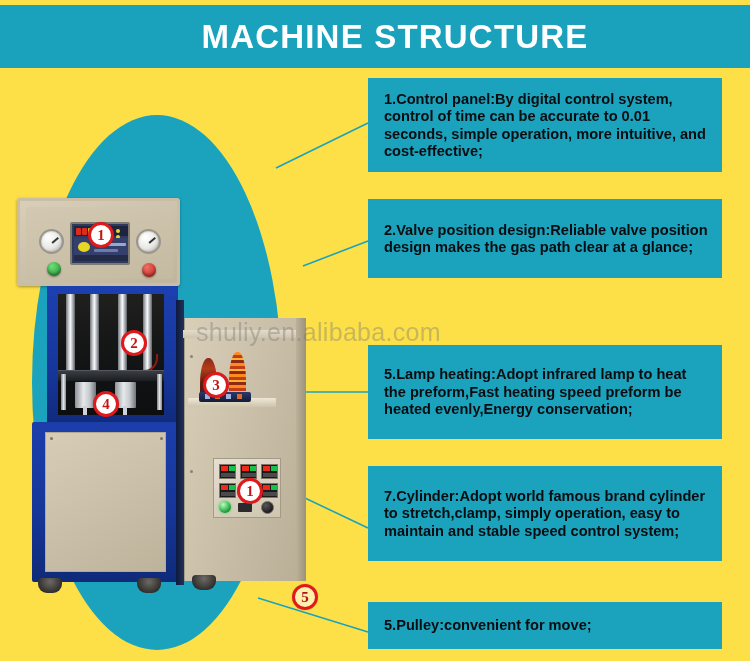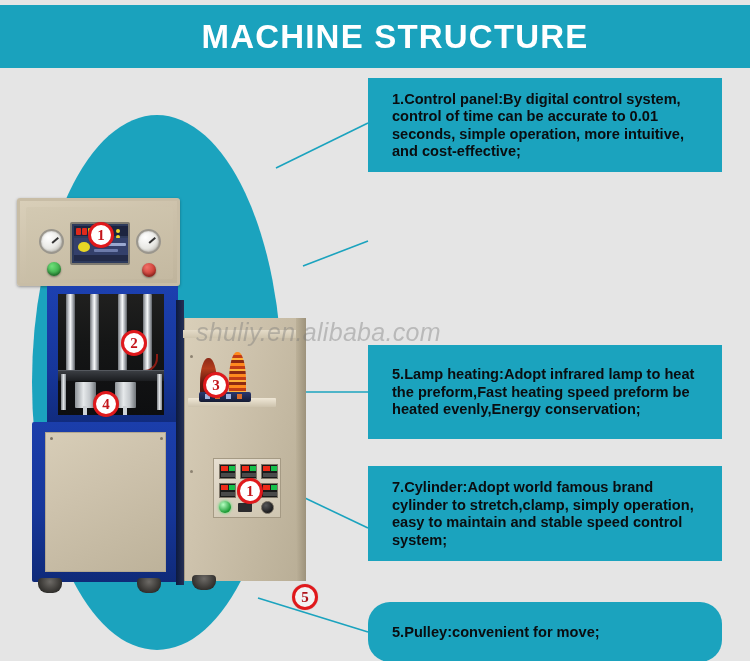--- a/index.html
+++ b/index.html
@@ -10,21 +10,21 @@
     background: #ffffff;
     font-family: "Liberation Sans", sans-serif;
     overflow: hidden;
     position: relative;
   }
 
   #page {
     position: relative;
     width: 750px;
     height: 661px;
-    background: #e5e5e5;
+    background: #fde047;
     overflow: hidden;
   }
 
   
   .header-band {
     position: absolute;
     left: 0;
     top: 5px;
     width: 750px;
     height: 63px;
@@ -60,55 +60,54 @@
     position: absolute;
     left: 196px;
     top: 318px;
     font-size: 25px;
     color: rgba(120,120,120,0.40);
     font-family: "Liberation Sans", sans-serif;
     letter-spacing: 0.3px;
     z-index: 60;
     white-space: nowrap;
     pointer-events: none;
-    font-style: italic;
   }
 
   
   .connectors {
     position: absolute;
     left: 0; top: 0;
     width: 750px; height: 661px;
     z-index: 20;
     pointer-events: none;
   }
 
   
   .callout {
     position: absolute;
     left: 368px;
     width: 354px;
     background: #1ba3be;
     z-index: 30;
-    padding: 11px 12px 10px 24px;
+    padding: 11px 12px 10px 16px;
     display: flex;
     align-items: center;
   }
   .callout p {
     color: #0a0d10;
     font-size: 14.6px;
     font-weight: bold;
     line-height: 17.5px;
     font-family: "Liberation Sans", sans-serif;
   }
   #callout-1 { top: 78px;  height: 94px; }
   #callout-2 { top: 199px; height: 79px; }
   #callout-3 { top: 345px; height: 94px; }
   #callout-4 { top: 466px; height: 95px; }
-  #callout-5 { top: 602px; height: 60px; border-radius: 22px; }
+  #callout-5 { top: 602px; height: 47px; }
 
   
   .machine {
     position: absolute;
     left: 0;
     top: 0;
     width: 340px;
     height: 661px;
     z-index: 40;
   }
@@ -616,20 +615,23 @@
     <div class="badge" id="badge-4">4</div>
     <div class="badge" id="badge-1b">1</div>
     <div class="badge ghost" id="badge-5">5</div>
   </div>
 
   <div class="watermark">shuliy.en.alibaba.com</div>
 
   <div class="callout" id="callout-1">
     <p>1.Control panel:By digital control system, control of time can be accurate to 0.01 seconds, simple operation, more intuitive, and cost-effective;</p>
   </div>
+  <div class="callout" id="callout-2">
+    <p>2.Valve position design:Reliable valve position design makes the gas path clear at a glance;</p>
+  </div>
   <div class="callout" id="callout-3">
     <p>5.Lamp heating:Adopt infrared lamp to heat the preform,Fast heating speed preform be heated evenly,Energy conservation;</p>
   </div>
   <div class="callout" id="callout-4">
     <p>7.Cylinder:Adopt world famous brand cylinder to stretch,clamp, simply operation, easy to maintain and stable speed control system;</p>
   </div>
   <div class="callout" id="callout-5">
     <p>5.Pulley:convenient for move;</p>
   </div>
 

